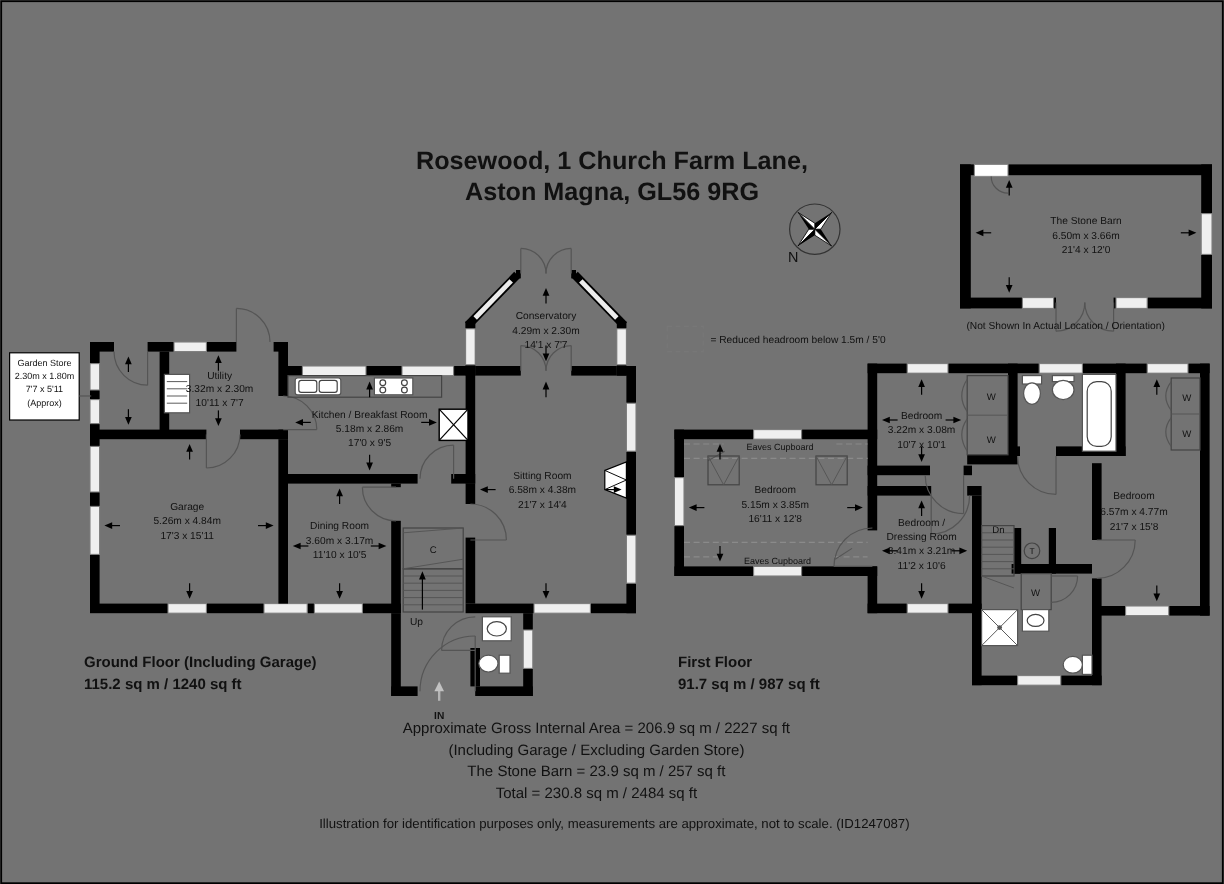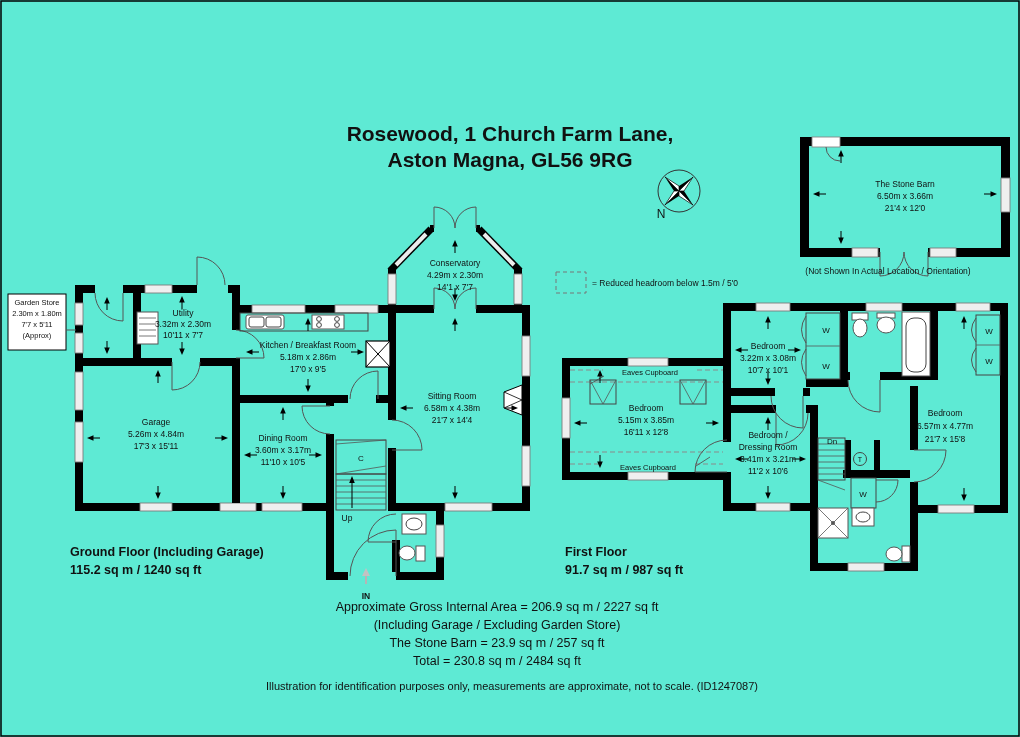--- a/index.html
+++ b/index.html
@@ -1,16 +1,16 @@
 <!DOCTYPE html>
 <html><head>
 <meta charset="utf-8">
 <style>
   html,body{margin:0;padding:0;background:#fff;}
-  .page{position:relative;width:1020px;height:737px;background:#5eead4;font-family:"Liberation Sans",sans-serif;}
+  .page{position:relative;width:1020px;height:737px;background:#737373;font-family:"Liberation Sans",sans-serif;}
   svg{position:absolute;left:0;top:0;}
   svg text{fill:#111;font-family:"Liberation Sans",sans-serif;}
   .w{fill:#000;}
   .win{fill:#efefef;stroke:#7d7d7d;stroke-width:0.9;}
   .thin{fill:none;stroke:#444;stroke-width:1;}
   .fx{fill:#fff;stroke:#555;stroke-width:1;}
   .arc{fill:none;stroke:#555;stroke-width:1;}
   .leaf{stroke:#555;stroke-width:1;}
   .dash{stroke:#8a8a8a;stroke-width:1;stroke-dasharray:5 3;fill:none;}
   .tread{stroke:#555;stroke-width:0.8;}

